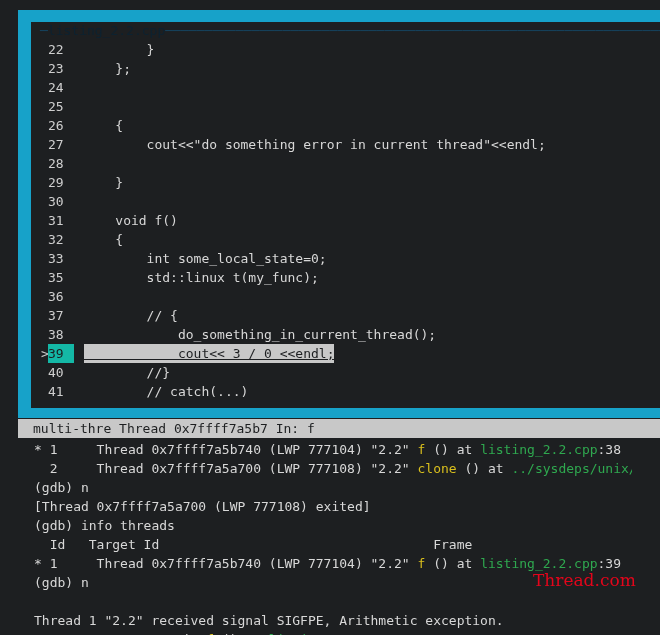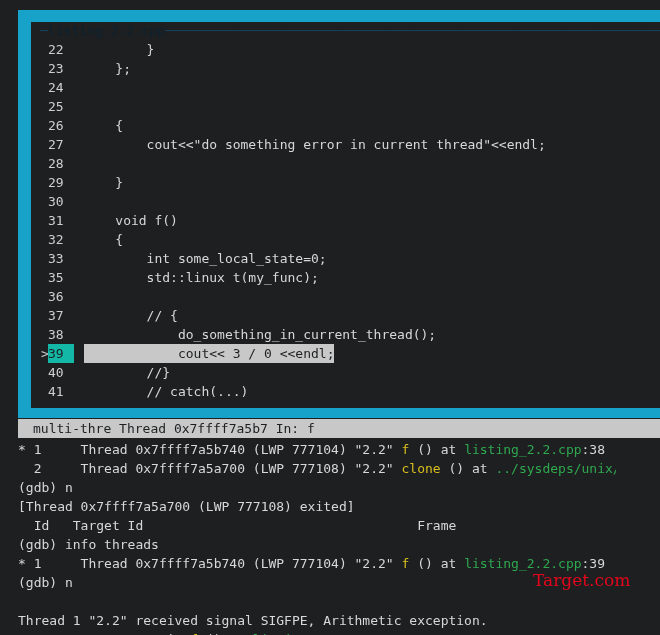--- a/index.html
+++ b/index.html
@@ -100,20 +100,21 @@
   .code-text {
     position: absolute;
     left: 53px;
     top: 0;
     white-space: pre;
     color: #d8d8d8;
   }
   .code-row.current .code-text {
     background: #c8c8c8;
     color: #1d1f21;
+    text-decoration: underline;
   }
   .code-row.current .lineno {
     background: #14b8a6;
     color: #1d1f21;
   }
 
   
   .status-bar {
     position: absolute;
     left: 18px;
@@ -125,21 +126,21 @@
     color: #1d1f21;
     white-space: pre;
     overflow: hidden;
     padding-left: 15px;
     box-sizing: border-box;
   }
 
   
   .console {
     position: absolute;
-    left: 0;
+    left: 16px;
     top: 440px;
     width: 616px;
     height: 195px;
     background: #1d1f21;
     overflow: hidden;
   }
   .cons-row {
     height: 19px;
     line-height: 19px;
     white-space: pre;
@@ -198,24 +199,24 @@
     </div>
   </div>
 
   <div class="status-bar">multi-thre Thread 0x7ffff7a5b7 In: f</div>
 
   <div class="console" id="console">
       <div class="cons-row"><span class="c-plain">* 1     Thread 0x7ffff7a5b740 (LWP 777104) "2.2" </span><span class="c-func">f</span><span class="c-plain"> () at </span><span class="c-file">listing_2.2.cpp</span><span class="c-plain">:38</span></div>
       <div class="cons-row"><span class="c-plain">  2     Thread 0x7ffff7a5a700 (LWP 777108) "2.2" </span><span class="c-func">clone</span><span class="c-plain"> () at </span><span class="c-file">../sysdeps/unix/sysv/linux/x86_6</span></div>
       <div class="cons-row"><span class="c-plain">(gdb) n</span></div>
       <div class="cons-row"><span class="c-plain">[Thread 0x7ffff7a5a700 (LWP 777108) exited]</span></div>
+      <div class="cons-row"><span class="c-plain">(gdb) info threads</span></div>
       <div class="cons-row"><span class="c-plain">  Id   Target Id                                   Frame </span></div>
-      <div class="cons-row"><span class="c-plain">(gdb) info threads</span></div>
       <div class="cons-row"><span class="c-plain">* 1     Thread 0x7ffff7a5b740 (LWP 777104) "2.2" </span><span class="c-func">f</span><span class="c-plain"> () at </span><span class="c-file">listing_2.2.cpp</span><span class="c-plain">:39</span></div>
       <div class="cons-row"><span class="c-plain">(gdb) n</span></div>
       <div class="cons-row"><span class="c-blank"> </span></div>
       <div class="cons-row"><span class="c-plain">Thread 1 "2.2" received signal SIGFPE, Arithmetic exception.</span></div>
       <div class="cons-row"><span class="c-addr">0x0000555555555373</span><span class="c-plain"> in </span><span class="c-func">f</span><span class="c-plain"> () at </span><span class="c-file">listing_2.2.cpp</span><span class="c-plain">:39</span></div>
     </div>
 
-  <div class="watermark">Target.com</div>
+  <div class="watermark">Thread.com</div>
 
 </div>
 
 </body></html>

